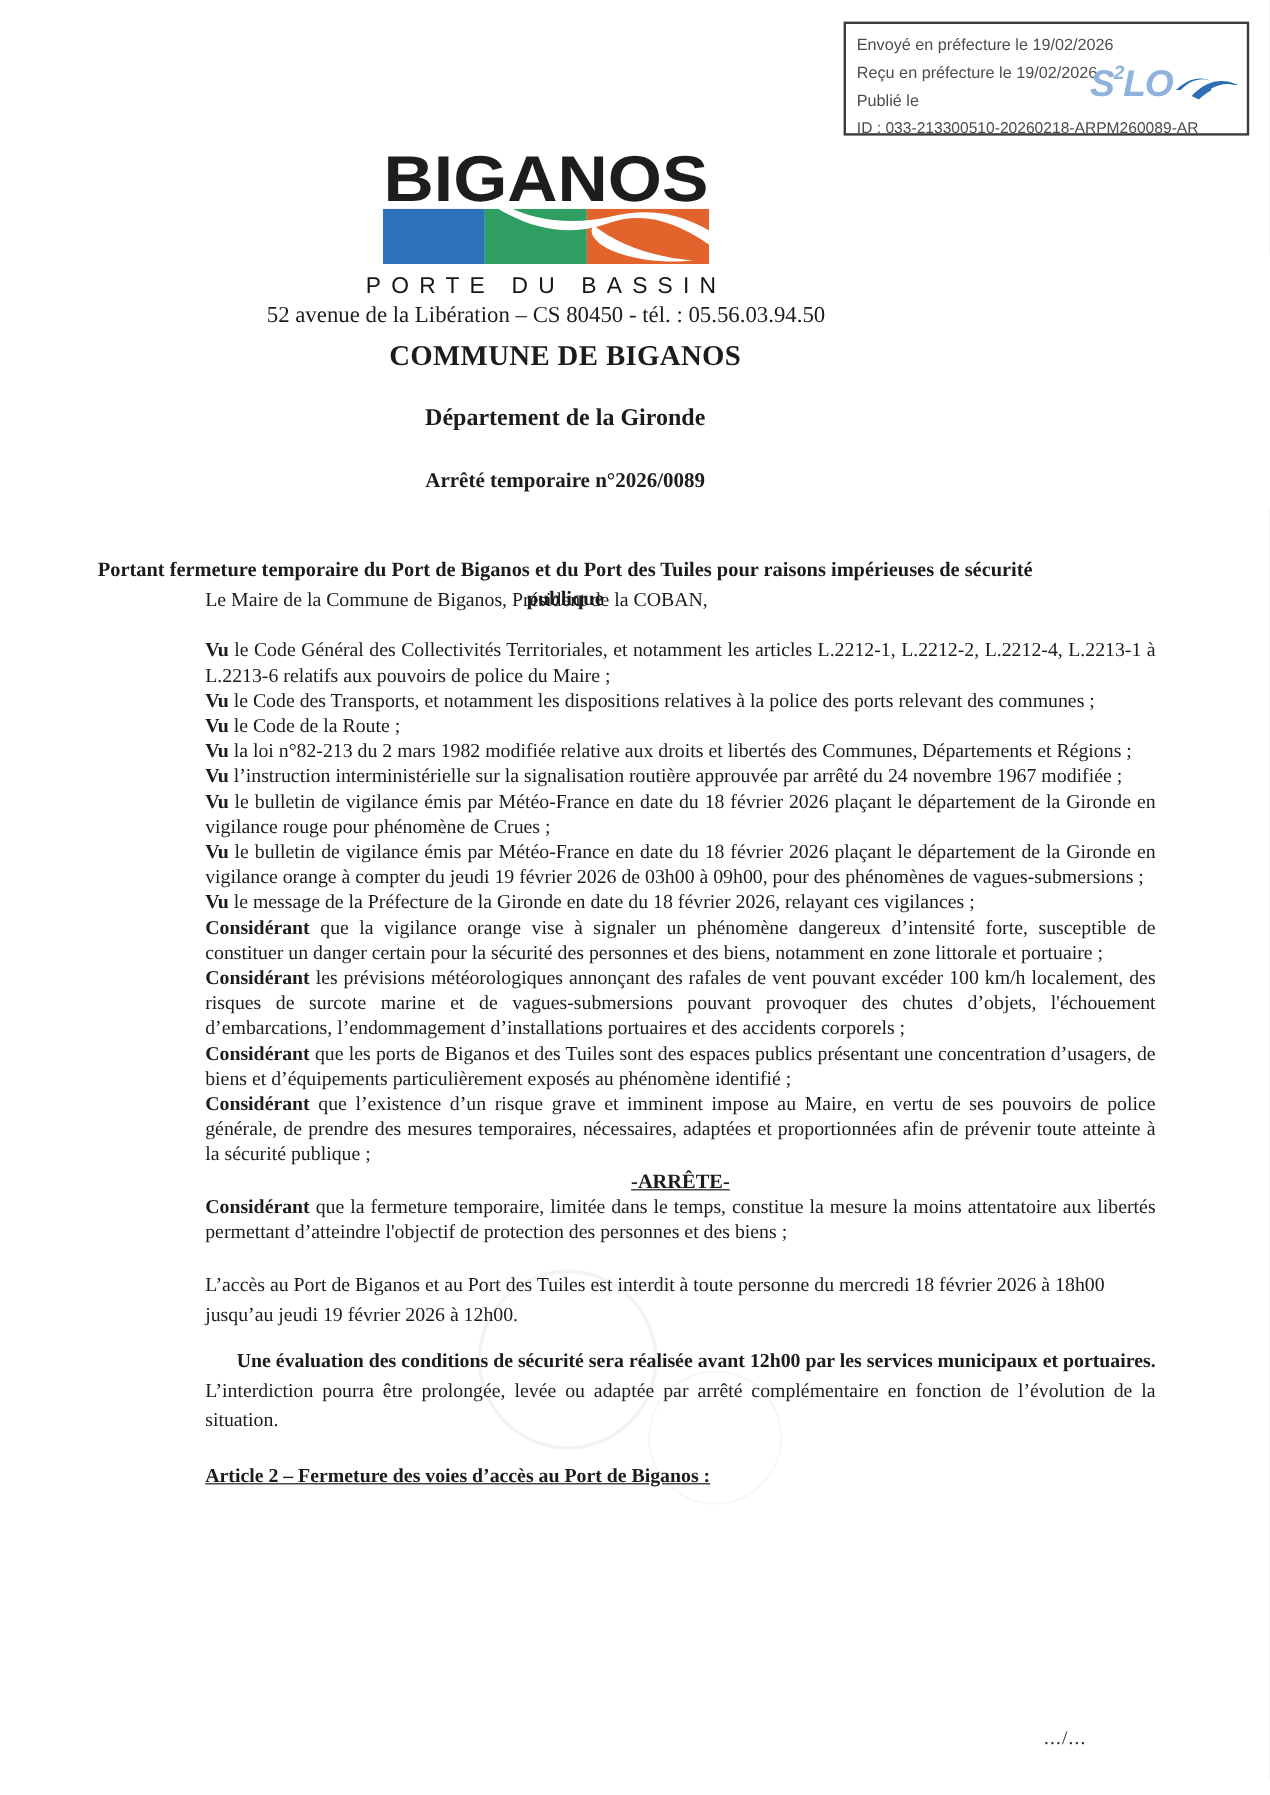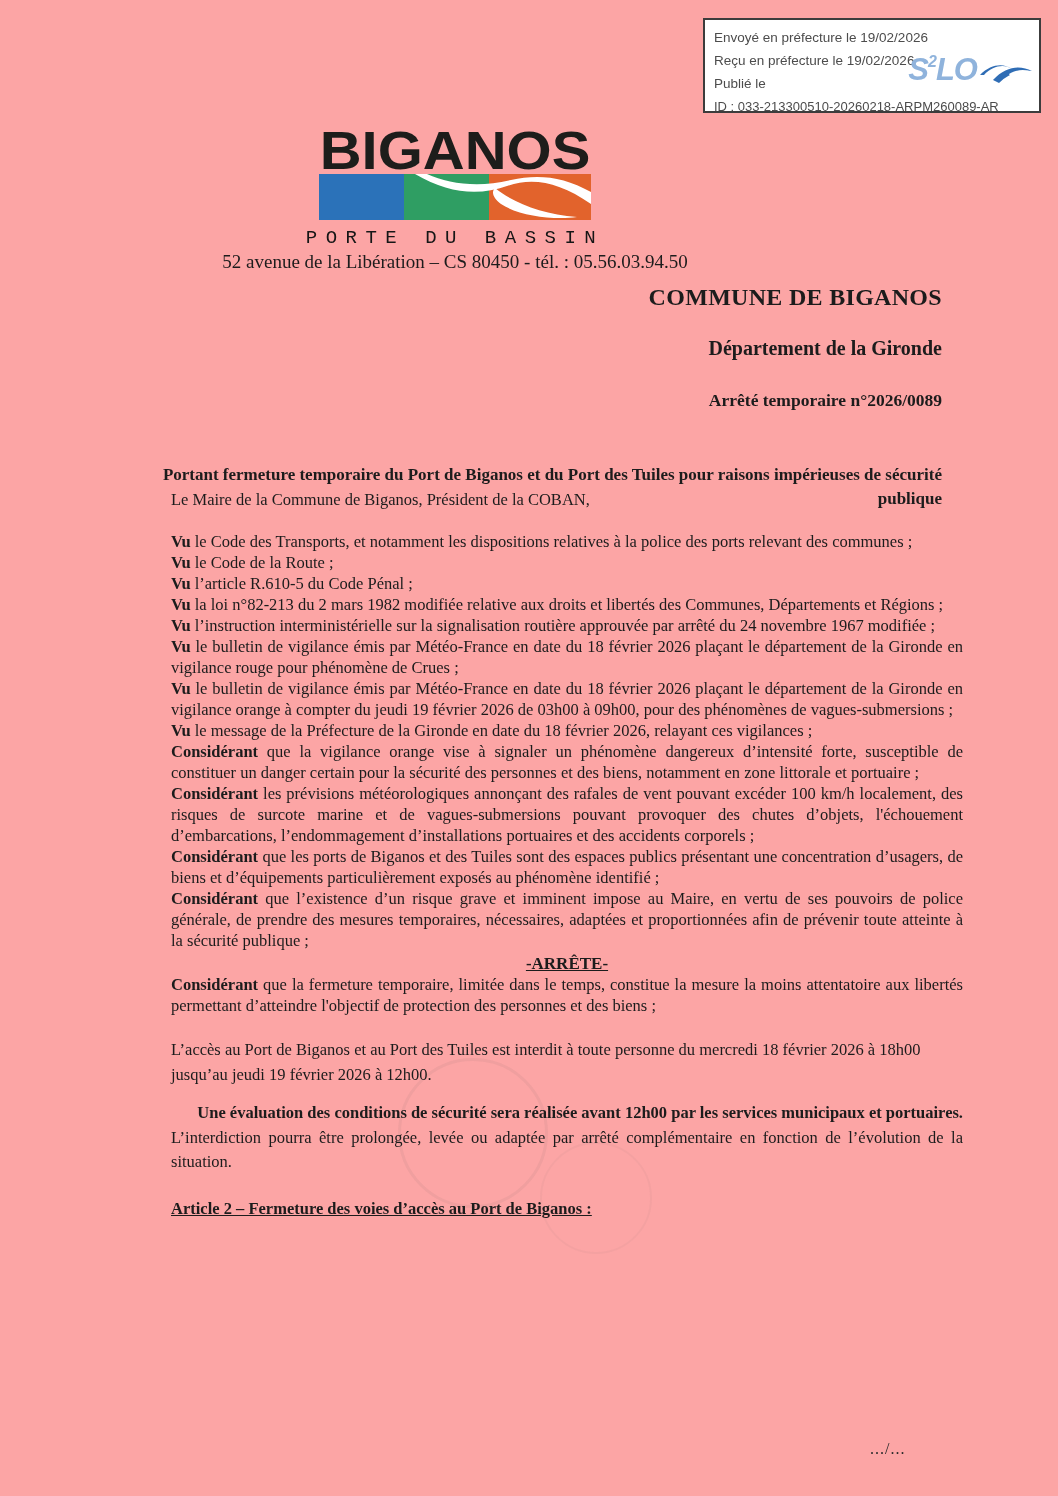--- a/index.html
+++ b/index.html
@@ -1,19 +1,19 @@
 <!DOCTYPE html>
 <html><head>
 <meta charset="utf-8">
 <style>
   * { margin:0; padding:0; box-sizing:border-box; }
   html,body { background:#e8e8e8; }
   .page {
     position:relative; width:1058px; height:1496px;
-    background:#fca5a5; margin:0 auto; overflow:hidden;
+    background:#ffffff; margin:0 auto; overflow:hidden;
     font-family:"Liberation Serif", serif; color:#1c1c1c;
   }
   
   .stamp-box {
     position:absolute; left:703px; top:18px; width:338px; height:95px;
     border:2px solid #3c3c3c; background:#fff;
     font-family:"Liberation Sans", sans-serif; color:#4c4c4c;
     padding:6px 9px 0 9px; z-index:3;
   }
   .stamp-line { font-size:13.5px; line-height:23px; white-space:nowrap; }
@@ -29,26 +29,26 @@
   .s2lo svg { margin-left:2px; margin-top:8px; }
   
   .logo-block { position:absolute; left:0; top:126px; width:910px; text-align:center; z-index:1; }
   .wordmark {
     font-family:"Liberation Sans", sans-serif; font-weight:bold;
     font-size:58px; letter-spacing:0px; color:#1d1d1b; line-height:48px;
     transform:scaleY(0.93); display:inline-block;
   }
   .band-wrap { margin-top:0px; }
   .tagline {
-    font-family:Liberation Mono, monospace; font-size:19px; color:#161616;
+    font-family:Liberation Sans, sans-serif; font-size:19px; color:#161616;
     letter-spacing:8.5px; margin-top:3px; font-weight:500;
   }
   .address { font-size:19px; color:#1c1c1c; margin-top:2px; }
   
-  .h-center { position:absolute; left:0; width:942px; text-align:right; }
+  .h-center { position:absolute; left:0; width:942px; text-align:center; }
   .h-commune { top:284px; font-size:24px; font-weight:bold; letter-spacing:0.3px; }
   .h-dept    { top:337px; font-size:20px; font-weight:bold; }
   .h-arrete  { top:390px; font-size:17.5px; font-weight:bold; }
   .h-subject { top:428px; font-size:17px; font-weight:bold; line-height:24px;margin-top:35px; }
   .h-subject .inner { display:inline-block; width:800px; }
   
   .body-flow { position:absolute; left:133px; top:489px; width:792px; font-size:16.5px; line-height:21px;margin-left:38px; }
   .para { margin:0; }
   .j { text-align:justify; }
   .lead { font-weight:bold; }
@@ -108,23 +108,23 @@
   </div>
 
   <div class="h-center h-commune">COMMUNE DE BIGANOS</div>
   <div class="h-center h-dept">Département de la Gironde</div>
   <div class="h-center h-arrete">Arrêté temporaire n°2026/0089</div>
   <div class="h-center h-subject"><span class="inner">Portant fermeture temporaire du Port de Biganos et du Port des Tuiles pour raisons impérieuses de sécurité publique</span></div>
 
   <div class="body-flow">
     <p class="para intro">Le Maire de la Commune de Biganos, Président de la COBAN,</p>
 
+    <p class="para j"><b class="lead">Vu</b> <span>le Code Général des Collectivités Territoriales, et notamment les articles L.2212-1, L.2212-2, L.2212-4, L.2213-1 à L.2213-6 relatifs aux pouvoirs de police du Maire ;</span></p>
     <p class="para j"><b class="lead">Vu</b> <span>le Code des Transports, et notamment les dispositions relatives à la police des ports relevant des communes ;</span></p>
     <p class="para j"><b class="lead">Vu</b> <span>le Code de la Route ;</span></p>
-    <p class="para j"><b class="lead">Vu</b> <span>l’article R.610-5 du Code Pénal ;</span></p>
     <p class="para j"><b class="lead">Vu</b> <span>la loi n°82-213 du 2 mars 1982 modifiée relative aux droits et libertés des Communes, Départements et Régions ;</span></p>
     <p class="para j"><b class="lead">Vu</b> <span>l’instruction interministérielle sur la signalisation routière approuvée par arrêté du 24 novembre 1967 modifiée ;</span></p>
     <p class="para j"><b class="lead">Vu</b> <span>le bulletin de vigilance émis par Météo-France en date du 18 février 2026 plaçant le département de la Gironde en vigilance rouge pour phénomène de Crues ;</span></p>
     <p class="para j"><b class="lead">Vu</b> <span>le bulletin de vigilance émis par Météo-France en date du 18 février 2026 plaçant le département de la Gironde en vigilance orange à compter du jeudi 19 février 2026 de 03h00 à 09h00, pour des phénomènes de vagues-submersions ;</span></p>
     <p class="para j"><b class="lead">Vu</b> <span>le message de la Préfecture de la Gironde en date du 18 février 2026, relayant ces vigilances ;</span></p>
 
     <p class="para j"><b class="lead">Considérant</b> <span>que la vigilance orange vise à signaler un phénomène dangereux d’intensité forte, susceptible de constituer un danger certain pour la sécurité des personnes et des biens, notamment en zone littorale et portuaire ;</span></p>
     <p class="para j"><b class="lead">Considérant</b> <span>les prévisions météorologiques annonçant des rafales de vent pouvant excéder 100 km/h localement, des risques de surcote marine et de vagues-submersions pouvant provoquer des chutes d’objets, l'échouement d’embarcations, l’endommagement d’installations portuaires et des accidents corporels ;</span></p>
     <p class="para j"><b class="lead">Considérant</b> <span>que les ports de Biganos et des Tuiles sont des espaces publics présentant une concentration d’usagers, de biens et d’équipements particulièrement exposés au phénomène identifié ;</span></p>
     <p class="para j"><b class="lead">Considérant</b> <span>que l’existence d’un risque grave et imminent impose au Maire, en vertu de ses pouvoirs de police générale, de prendre des mesures temporaires, nécessaires, adaptées et proportionnées afin de prévenir toute atteinte à la sécurité publique ;</span></p>

